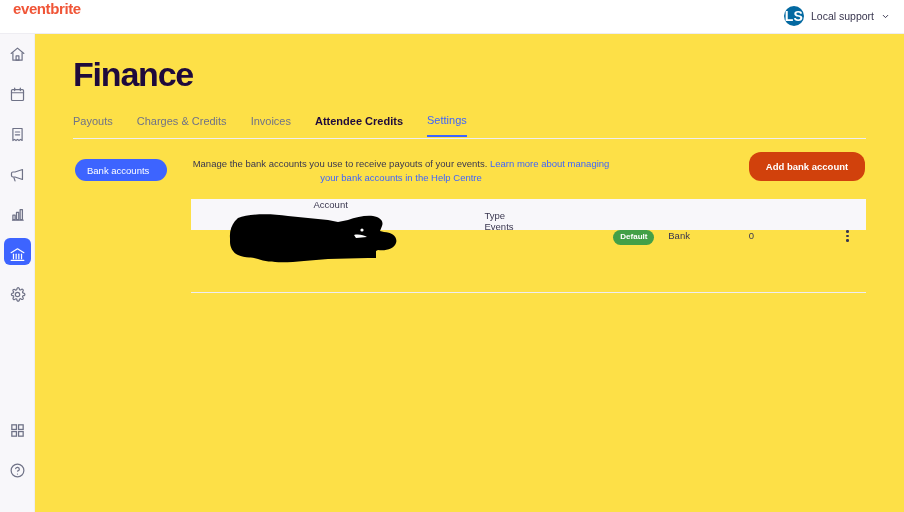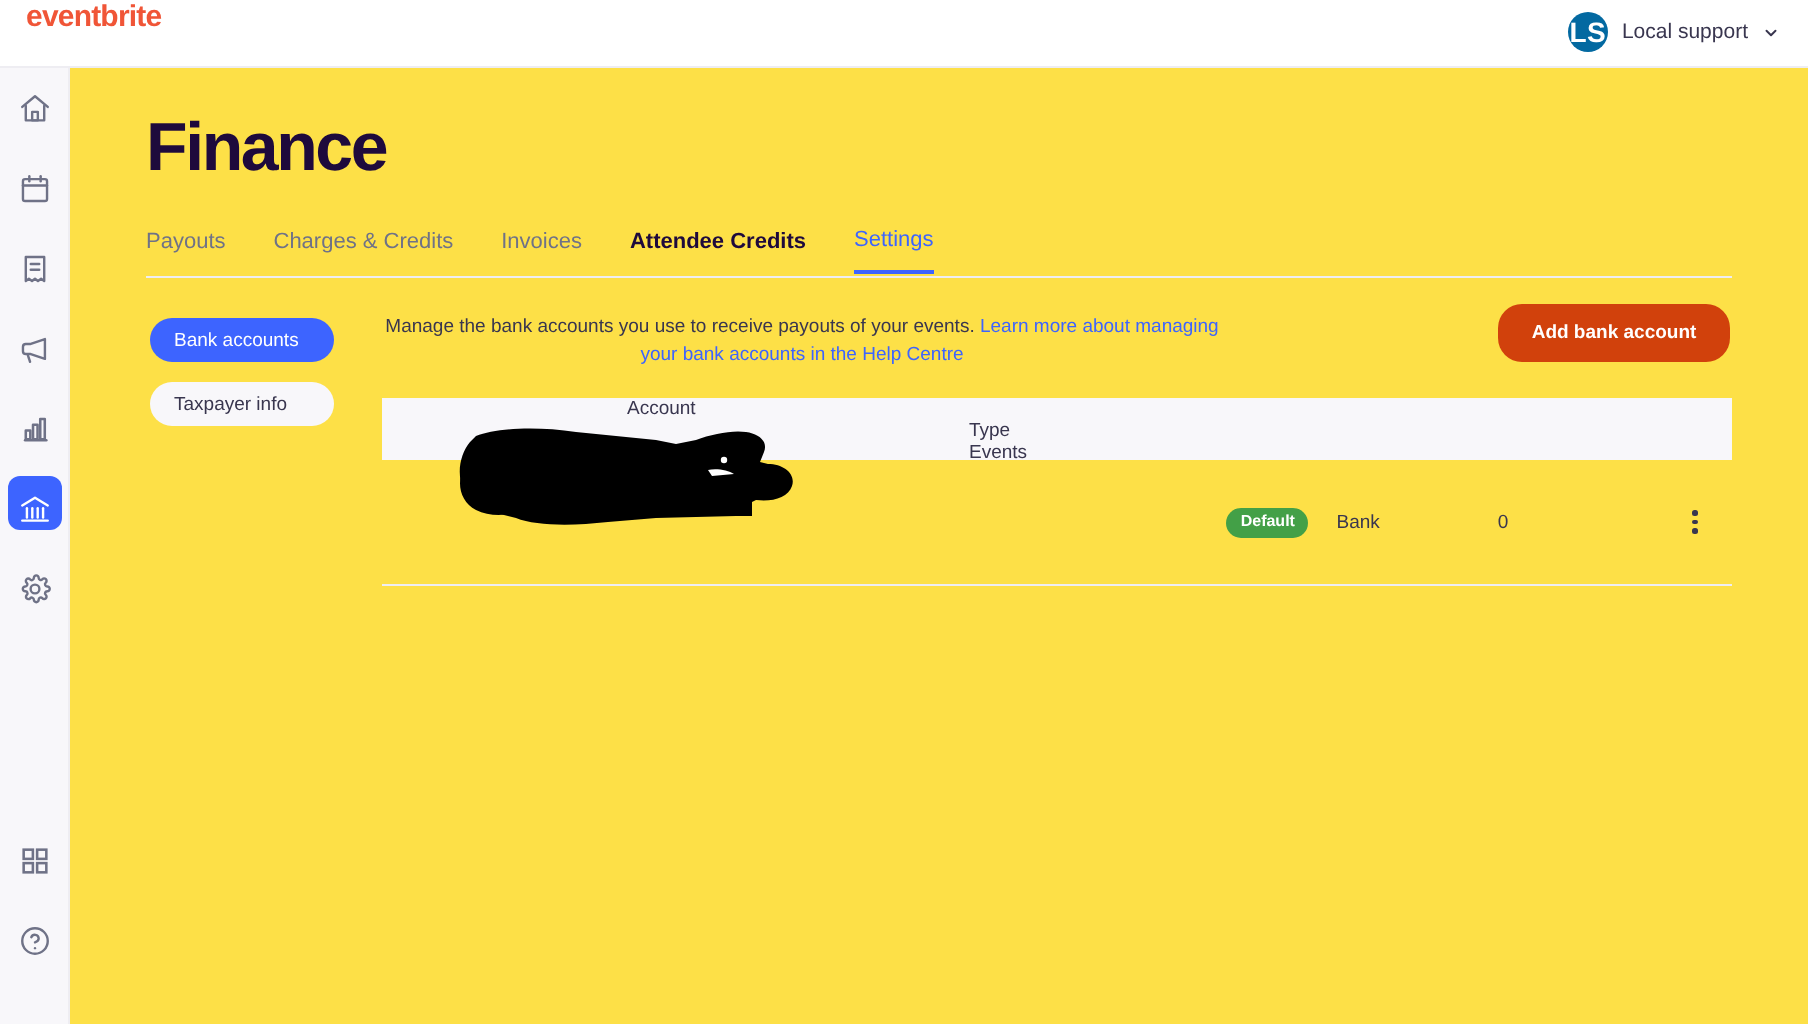--- a/index.html
+++ b/index.html
@@ -149,21 +149,21 @@
     font-size: 9.5px;
     color: #39364f;
     flex-direction: column;
   }
   .col-account { width: 460px; padding-left: 15px; }
   .col-type    { width: 88px; }
   .col-events  { width: 88px; }
   .col-actions { width: 40px; text-align: center; }
 
   .trow {
-    display: flex; align-items: center;
+    display: flex; align-items: flex-start;
     height: 63px;
     border-bottom: 1px solid #eeedf2;
     font-size: 9.5px;
     color: #39364f;
     position: relative;
   }
   .badge {
     display: inline-block;
     background: #43a047;
     color: #ffffff;
@@ -308,21 +308,20 @@
   <div id="tabs">
     <div class="tab">Payouts</div>
     <div class="tab">Charges &amp; Credits</div>
     <div class="tab">Invoices</div>
     <div class="tab bold">Attendee Credits</div>
     <div class="tab active">Settings</div>
   </div>
 
   <div id="subnav">
     <div class="subnav-item active">Bank accounts</div>
-    <div class="subnav-item">Taxpayer info</div>
   </div>
 
   <div id="desc"><span>Manage the bank accounts you use to receive payouts of your events. </span><a href="#">Learn more about managing your bank accounts in the Help Centre</a></div>
 
   <button id="add-btn">Add bank account</button>
 
   <div id="table">
 
     <div id="thead">
       <div class="col-account">Account</div>

